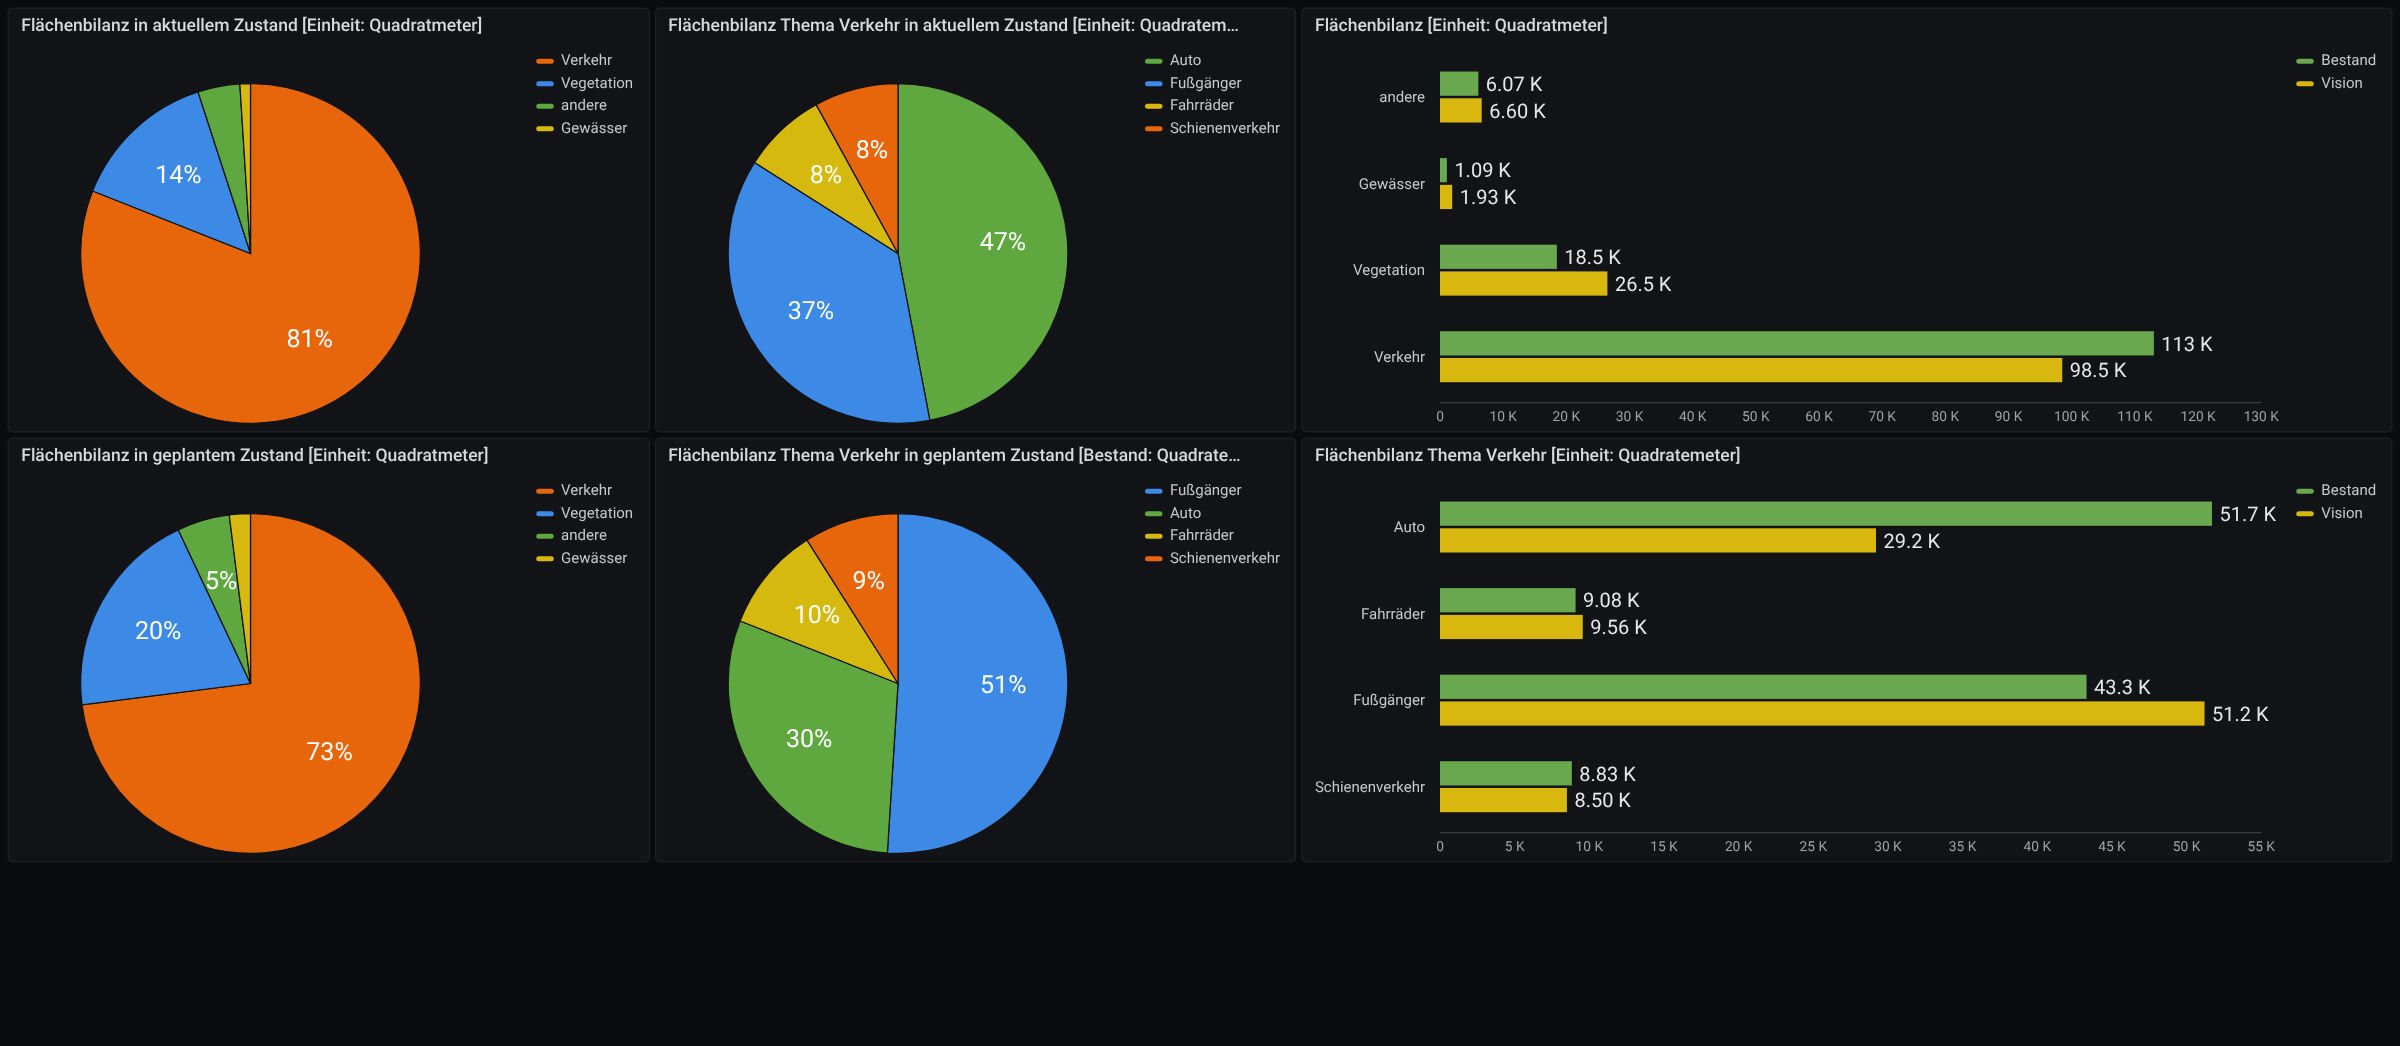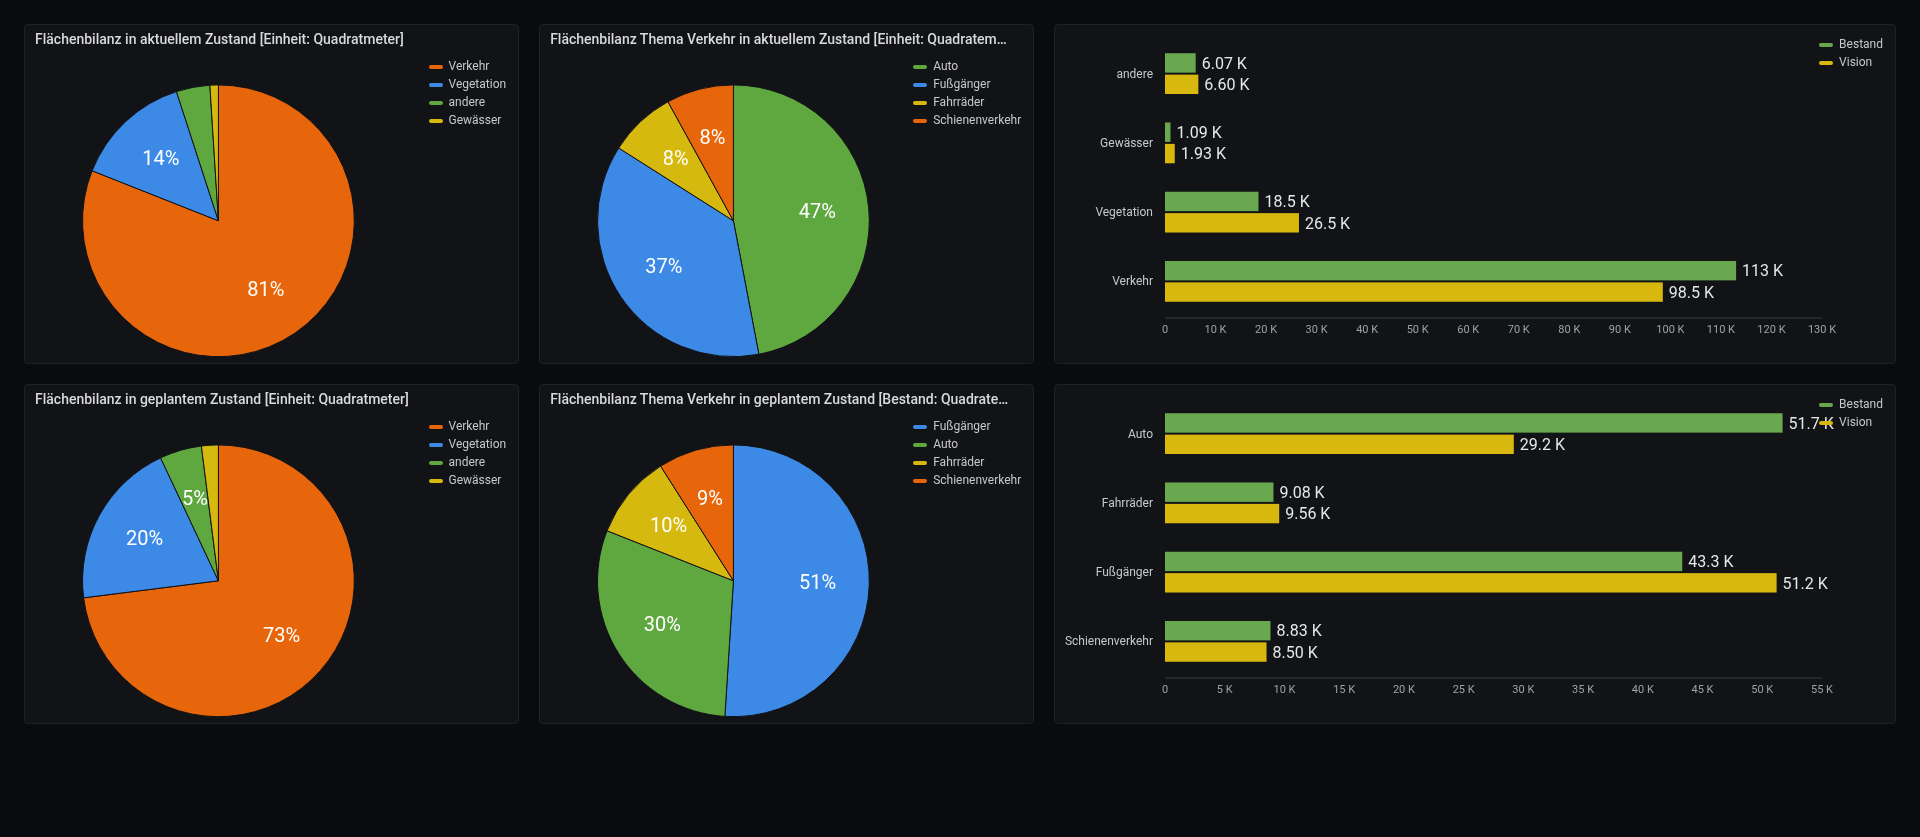--- a/index.html
+++ b/index.html
@@ -7,22 +7,22 @@
     background: #0a0b0e;
     color: #d8d9da;
     font-family: -apple-system, BlinkMacSystemFont, "Segoe UI", Roboto, Helvetica, Arial, sans-serif;
     font-size: 13px;
     width: 1920px;
   }
   .dash {
     display: grid;
     grid-template-columns: 1fr 1fr 1.7fr;
     grid-template-rows: 340px 340px;
-    gap: 20px;
-    padding: 24px;
+    gap: 4px;
+    padding: 6px;
     box-sizing: border-box;
   }
   .panel {
     background: #121316;
     border: 1px solid #1f2124;
     border-radius: 4px;
     display: flex;
     flex-direction: column;
     overflow: hidden;
   }
@@ -128,20 +128,21 @@
             <span>Fahrräder</span>
           </div>
           <div class="legend-item">
             <span class="swatch" style="background: rgb(232, 102, 11);"></span>
             <span>Schienenverkehr</span>
           </div>
         </div>
       </div>
   </div>
   <div class="panel" id="panel-p2">
+    <div class="panel-title">Flächenbilanz [Einheit: Quadratmeter]</div>
     <div class="panel-body">
         <svg width="867" height="316" viewBox="0 0 867 316">
           <text x="110" y="308" text-anchor="middle" class="tick-label">0</text>
           <text x="160.53846153846155" y="308" text-anchor="middle" class="tick-label">10 K</text>
           <text x="211.0769230769231" y="308" text-anchor="middle" class="tick-label">20 K</text>
           <text x="261.61538461538464" y="308" text-anchor="middle" class="tick-label">30 K</text>
           <text x="312.1538461538462" y="308" text-anchor="middle" class="tick-label">40 K</text>
           <text x="362.69230769230774" y="308" text-anchor="middle" class="tick-label">50 K</text>
           <text x="413.2307692307692" y="308" text-anchor="middle" class="tick-label">60 K</text>
           <text x="463.7692307692308" y="308" text-anchor="middle" class="tick-label">70 K</text>
@@ -244,20 +245,21 @@
             <span>Fahrräder</span>
           </div>
           <div class="legend-item">
             <span class="swatch" style="background: rgb(232, 102, 11);"></span>
             <span>Schienenverkehr</span>
           </div>
         </div>
       </div>
   </div>
   <div class="panel" id="panel-p5">
+    <div class="panel-title">Flächenbilanz Thema Verkehr [Einheit: Quadratemeter]</div>
     <div class="panel-body">
         <svg width="867" height="316" viewBox="0 0 867 316">
           <text x="110" y="308" text-anchor="middle" class="tick-label">0</text>
           <text x="169.72727272727272" y="308" text-anchor="middle" class="tick-label">5 K</text>
           <text x="229.45454545454544" y="308" text-anchor="middle" class="tick-label">10 K</text>
           <text x="289.18181818181813" y="308" text-anchor="middle" class="tick-label">15 K</text>
           <text x="348.9090909090909" y="308" text-anchor="middle" class="tick-label">20 K</text>
           <text x="408.6363636363636" y="308" text-anchor="middle" class="tick-label">25 K</text>
           <text x="468.3636363636363" y="308" text-anchor="middle" class="tick-label">30 K</text>
           <text x="528.090909090909" y="308" text-anchor="middle" class="tick-label">35 K</text>

